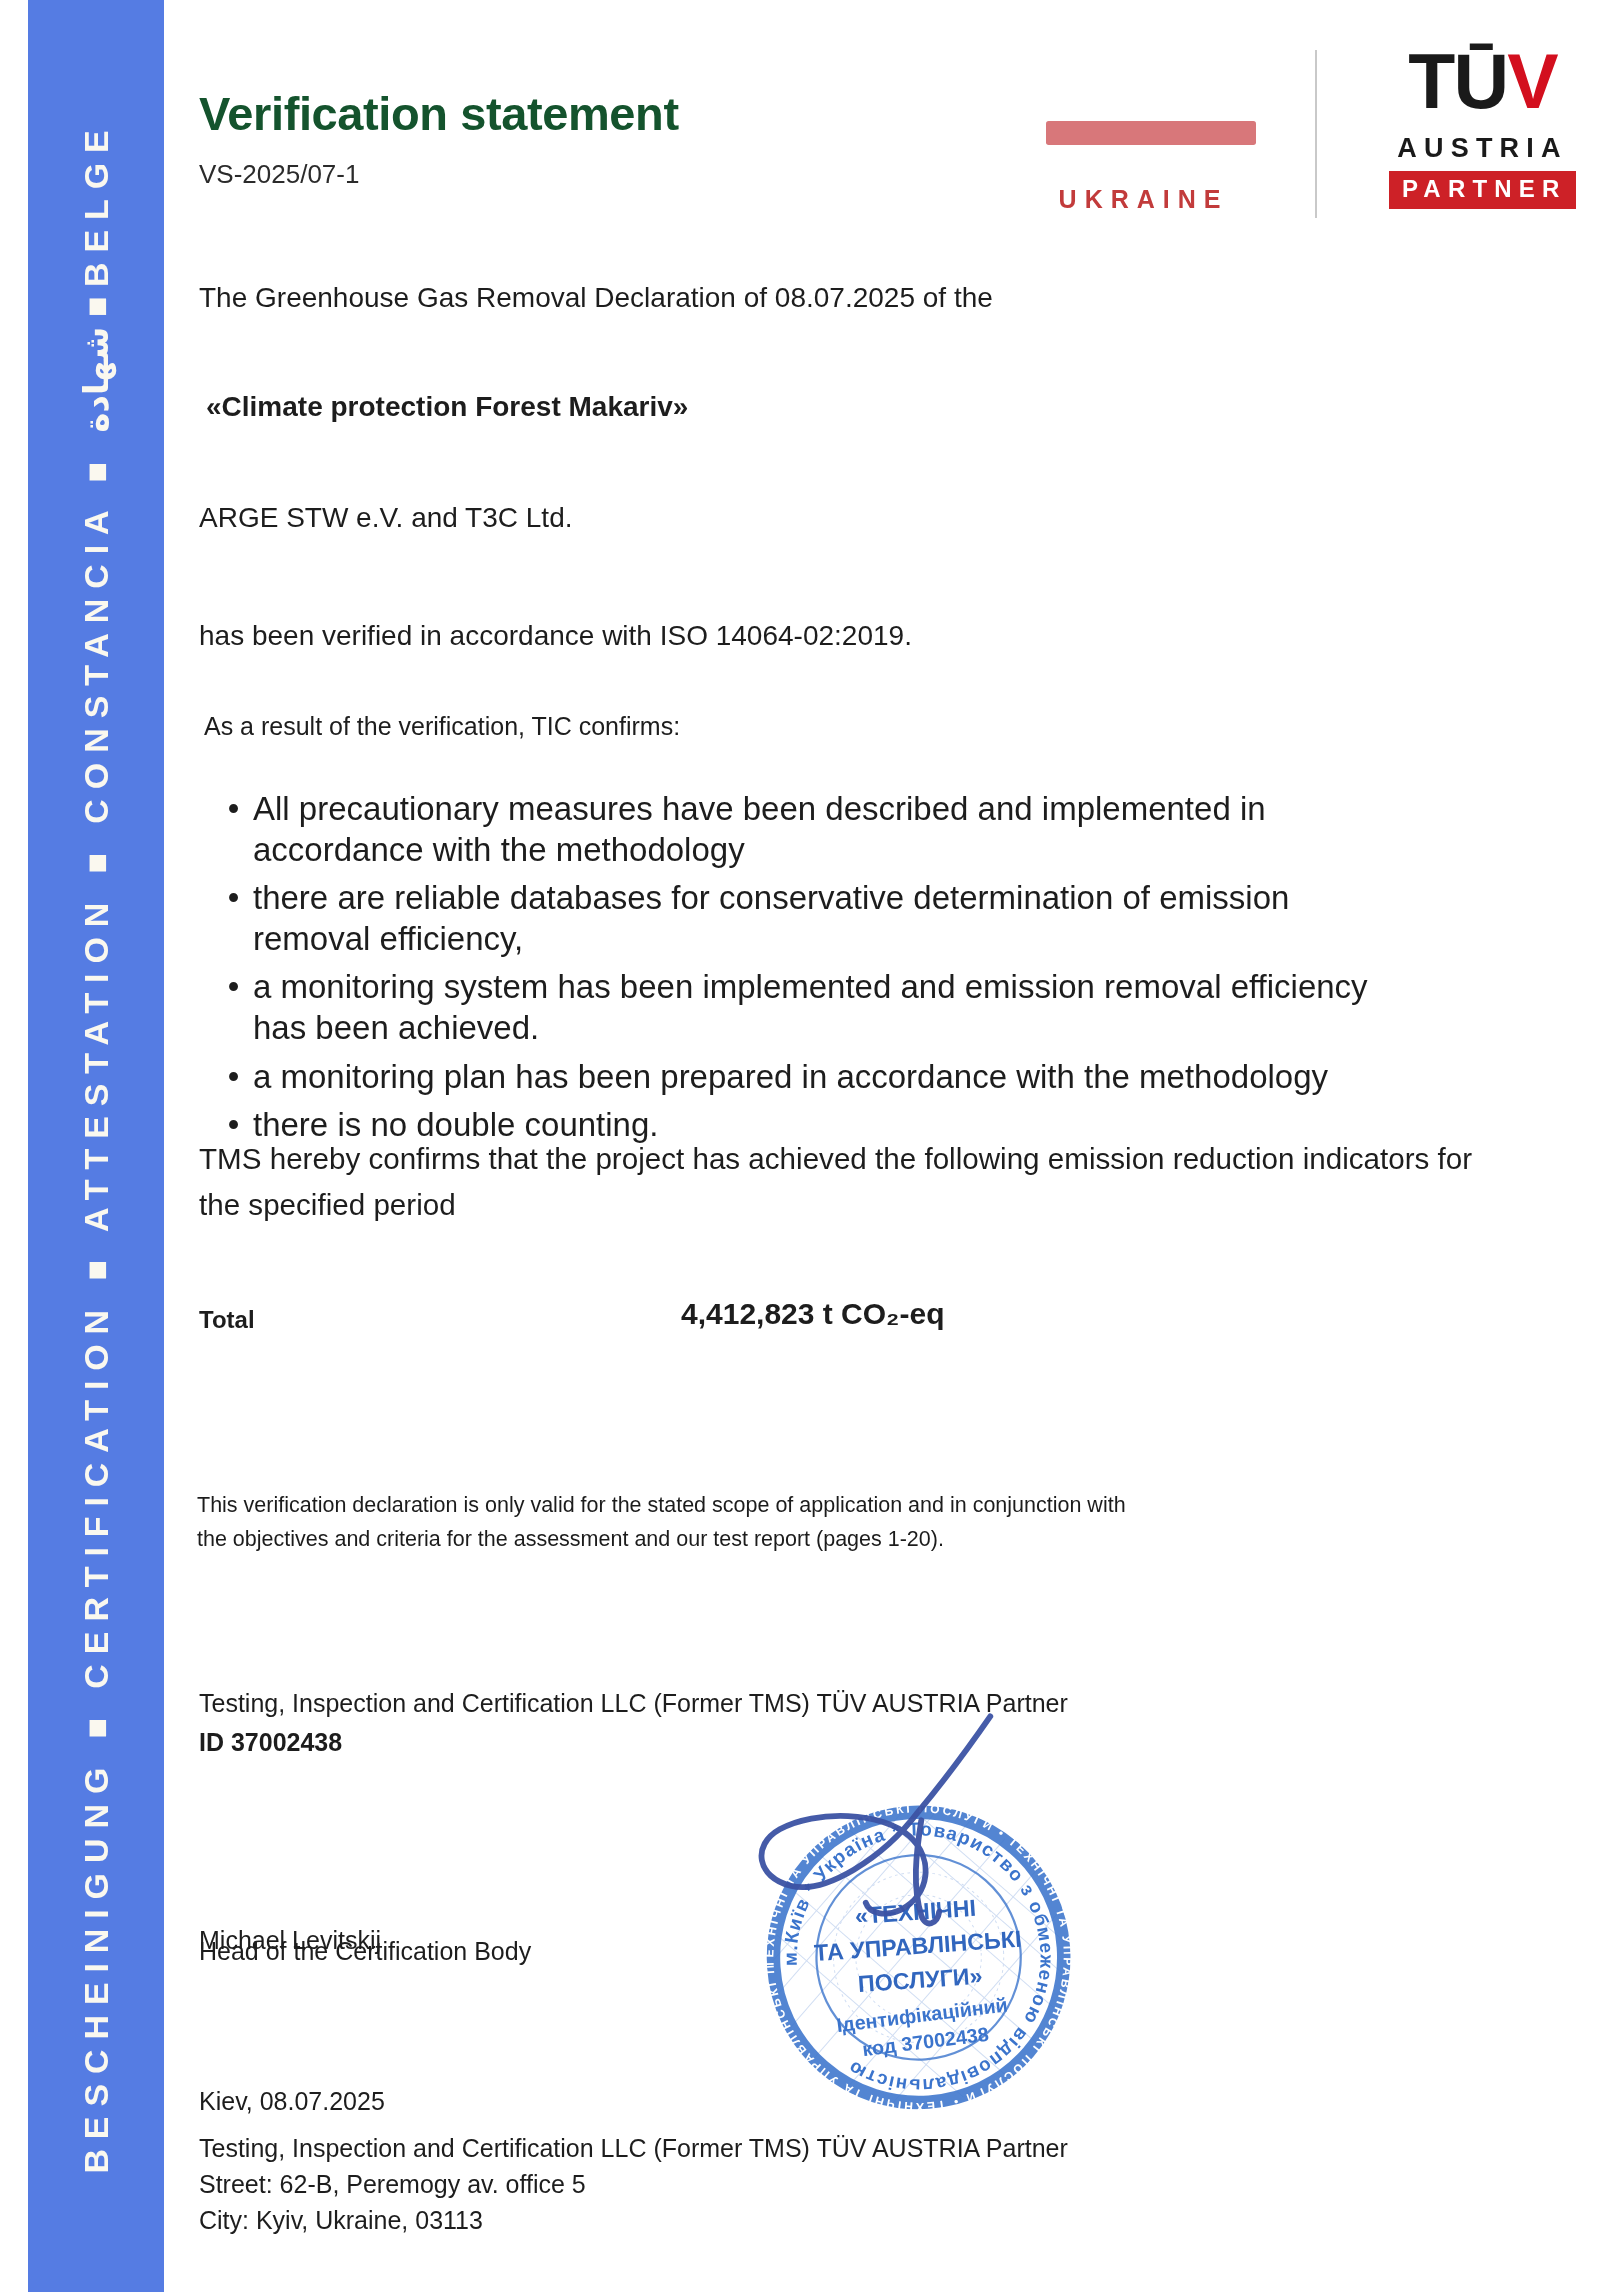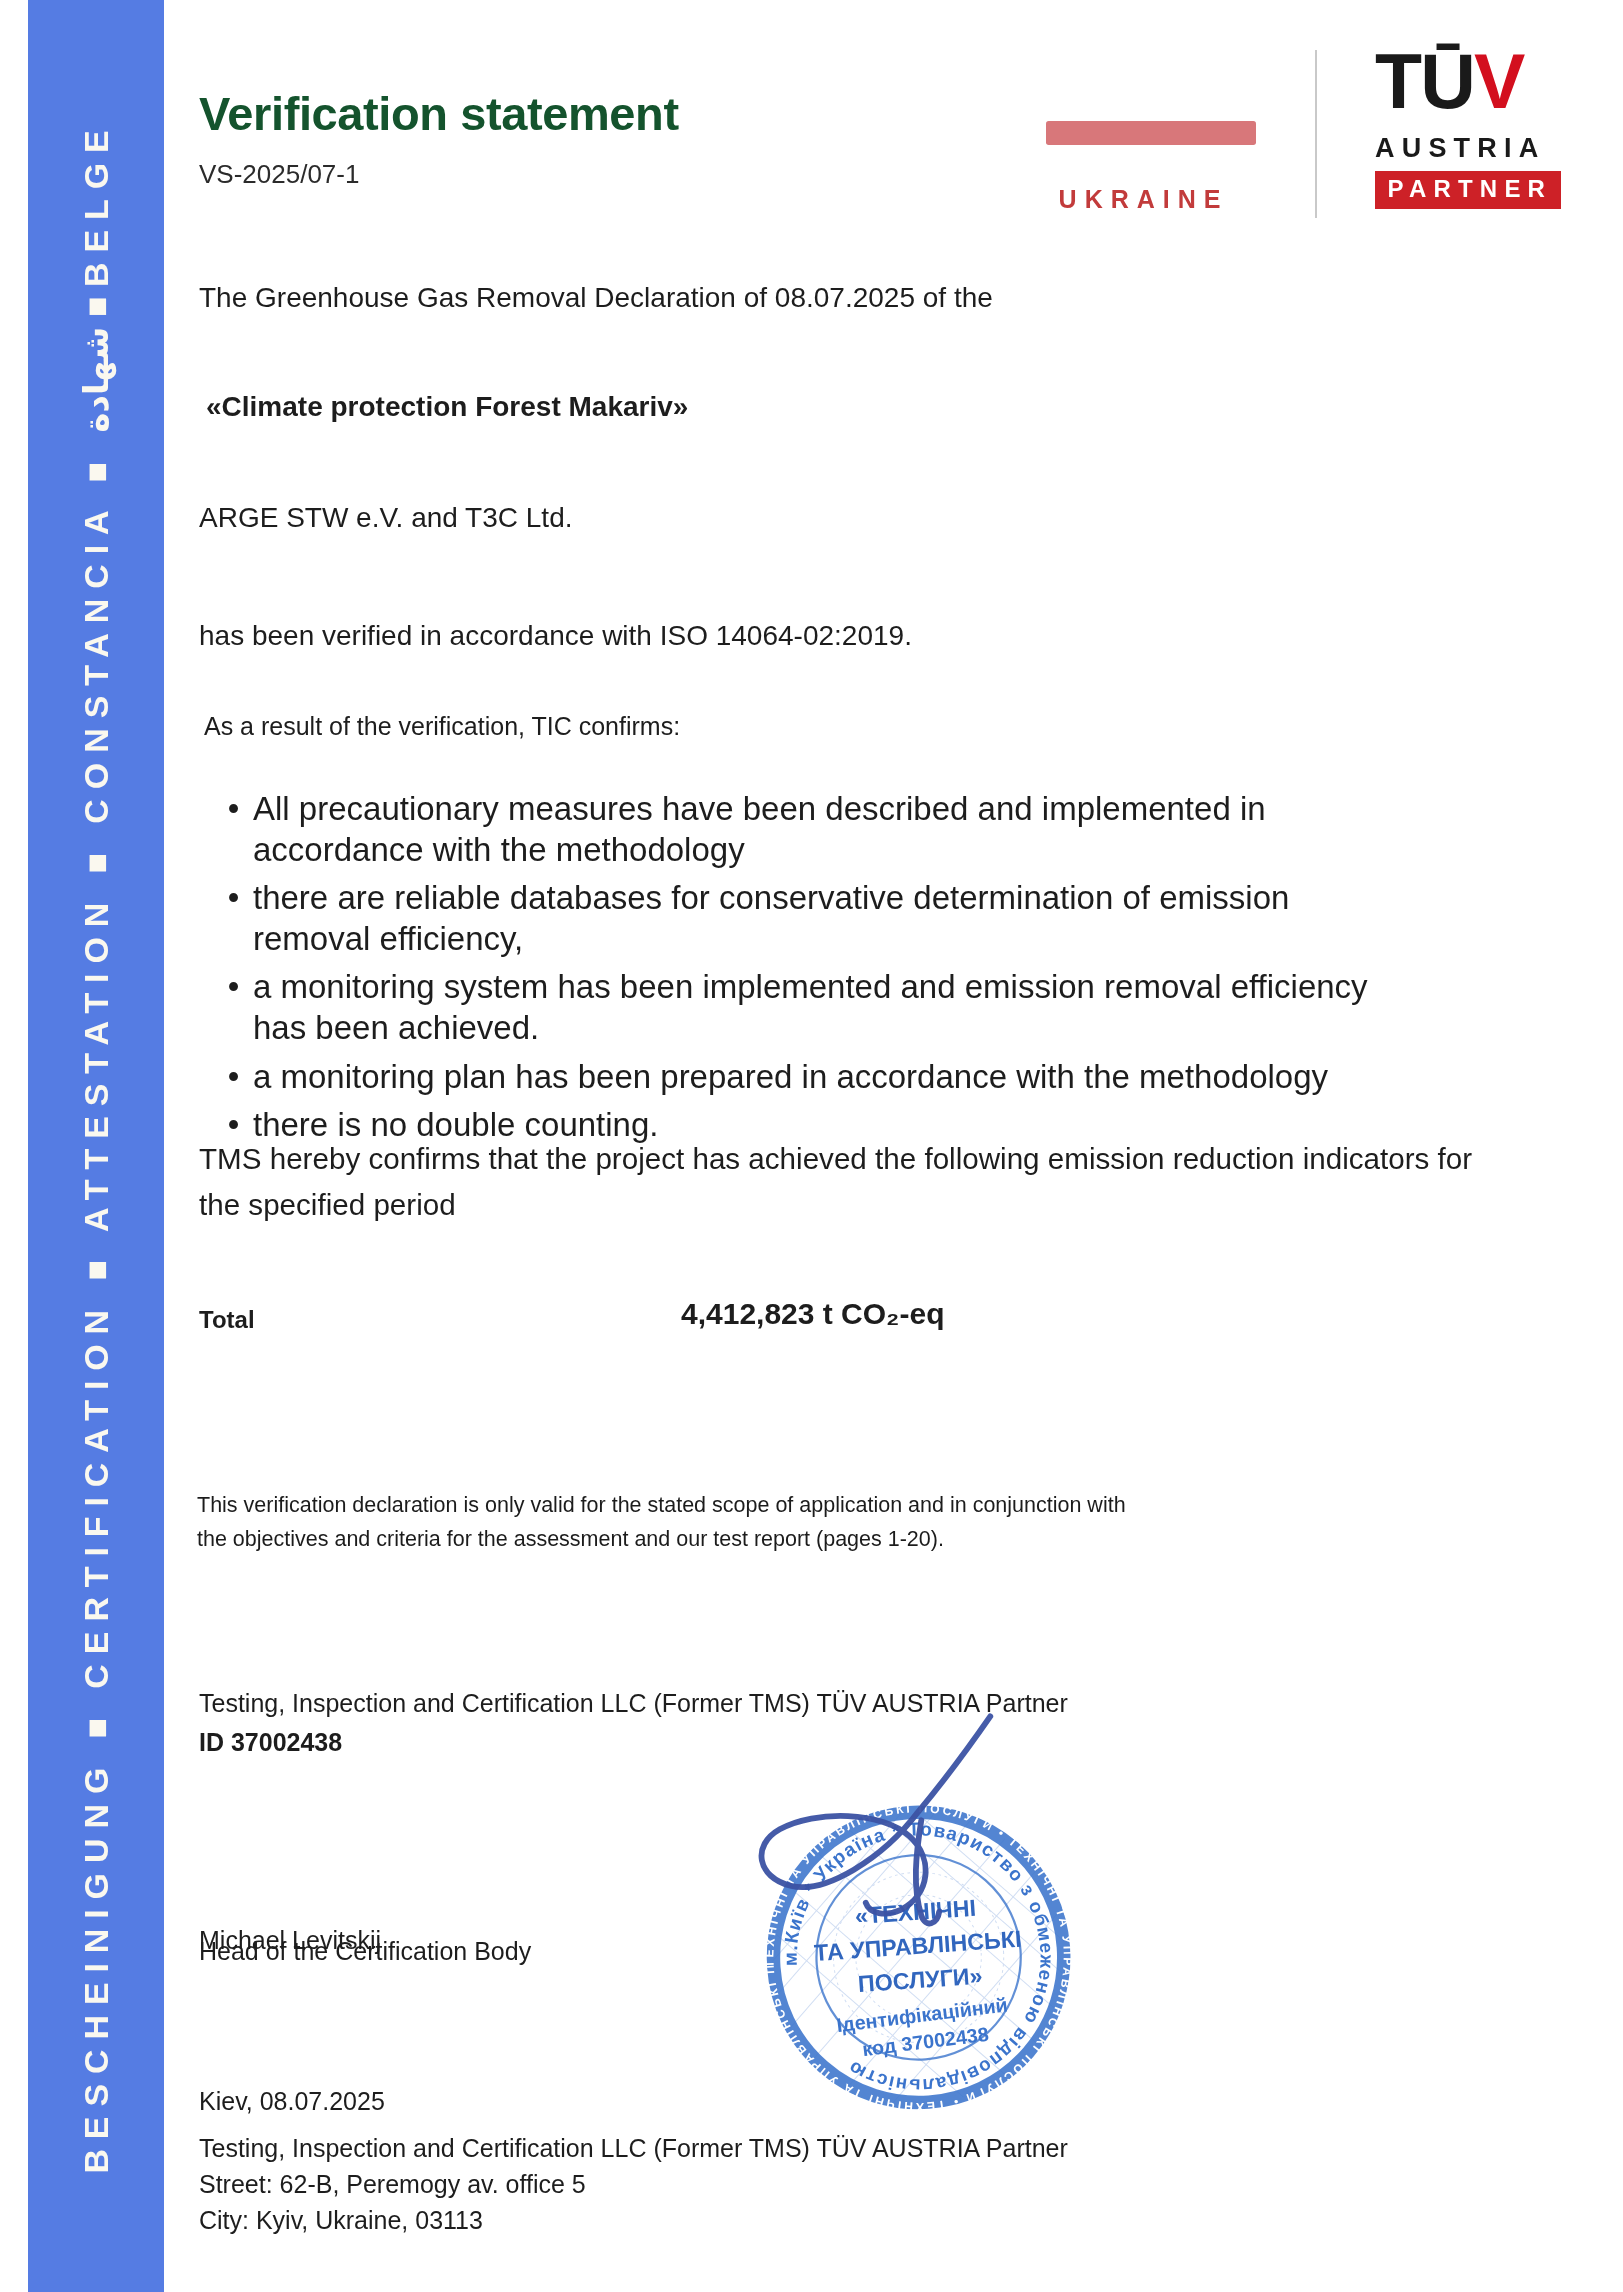--- a/index.html
+++ b/index.html
@@ -27,21 +27,21 @@
 
   
   .tic-wrap{position:absolute; left:1055px; top:31px; width:201px; height:193px;}
   .tic-word{position:absolute; left:0; top:0; font-size:179px; line-height:1; font-weight:bold; letter-spacing:-5.4px; color:#171717;}
   .tic-bar{position:absolute; left:-9px; top:90px; width:210px; height:24px; background:#D4686C; opacity:.9; border-radius:2.7px;}
   .tic-country{position:absolute; left:3.6px; top:154px; font-size:25px; font-weight:bold; color:#C23B3B; letter-spacing:8px;}
 
   .logo-divider{position:absolute; left:1315px; top:50px; width:1.8px; height:168px; background:#c9c9c9;}
 
   
-  .tuv-wrap{position:absolute; left:1375px; top:43px; width:215px; text-align:left;}
+  .tuv-wrap{position:absolute; left:1375px; top:43px; width:215px; text-align:center;}
   .tuv-word{font-size:77px; line-height:1; font-weight:bold; letter-spacing:-1.8px; color:#1a1a1a;}
   .tuv-v{color:#D30F1E;}
   .tuv-austria{margin-top:12.5px; font-size:27px; font-weight:bold; letter-spacing:7.2px; color:#1a1a1a;}
   .tuv-partner{display:inline-block; margin-top:7.2px; background:#CD2127; color:#ffffff; font-size:24px; font-weight:bold; letter-spacing:7.2px; padding:4.5px 9px 6.3px 12.5px;}
 
   
   .intro{left:199px; top:282px; font-size:28px;}
   .project{left:206px; top:391px; font-size:28px; font-weight:bold;}
   .org{left:199px; top:502px; font-size:28px;}
   .verified{left:199px; top:620px; font-size:28px;}

